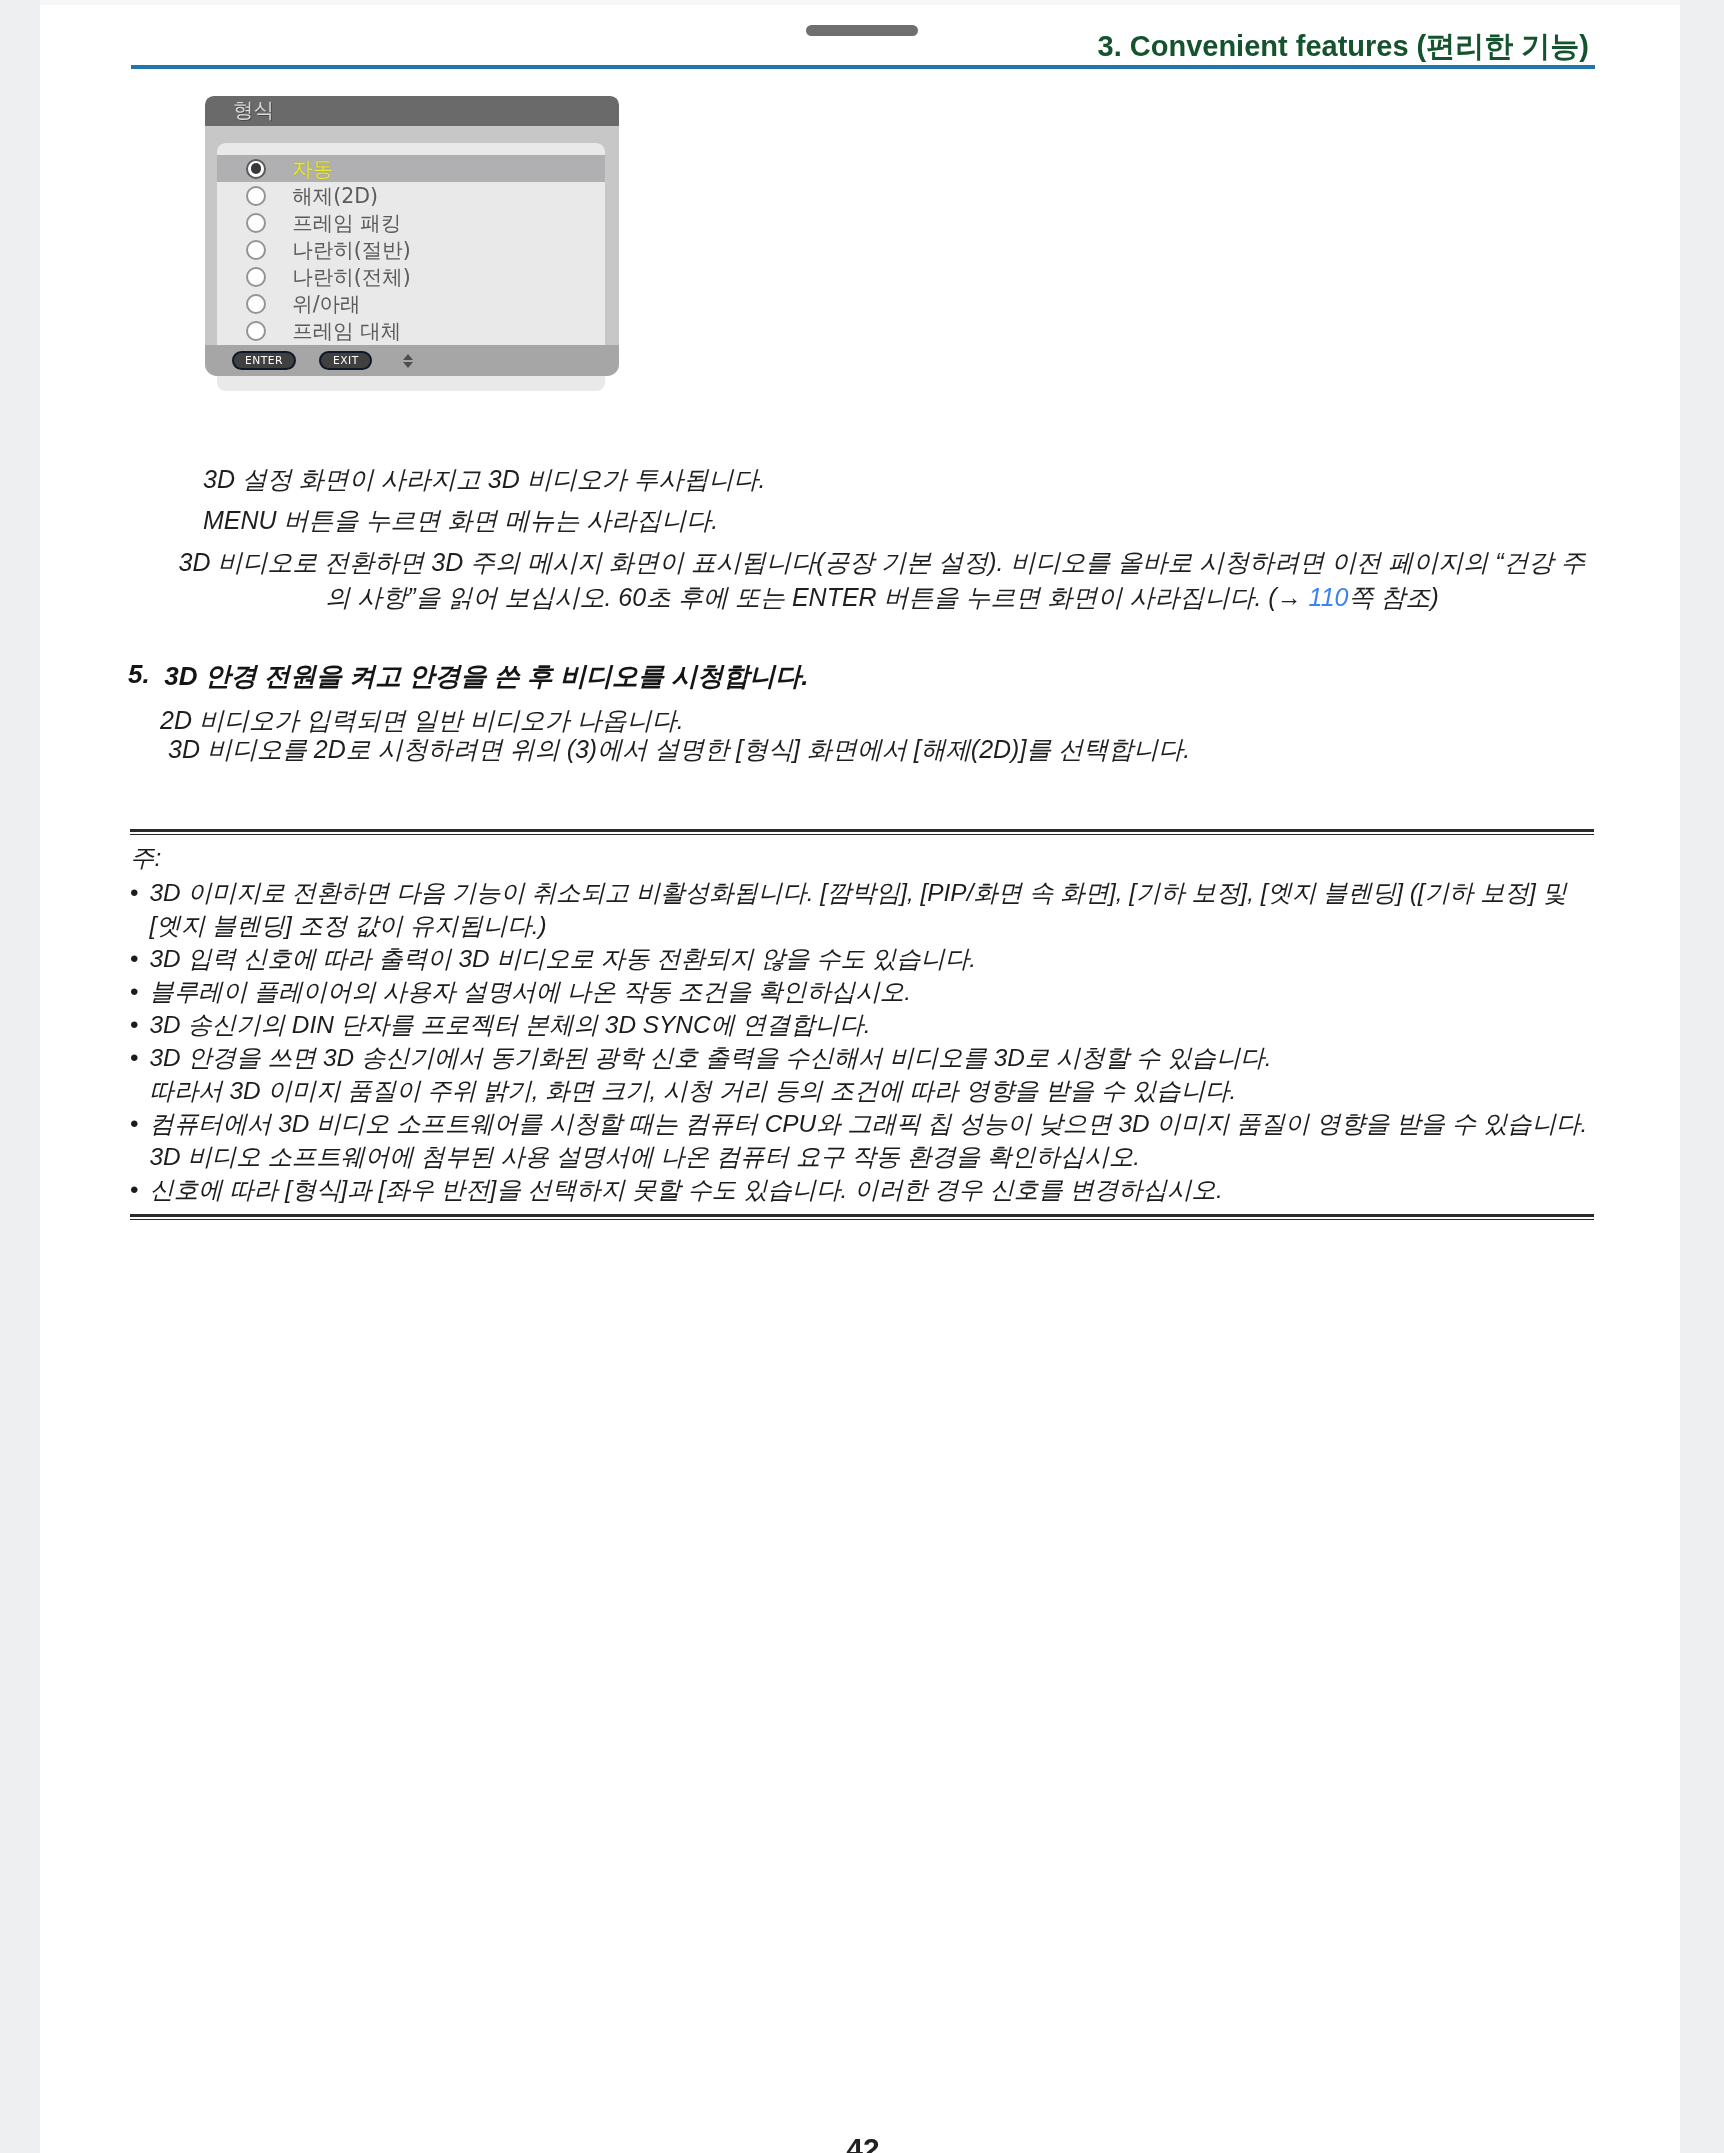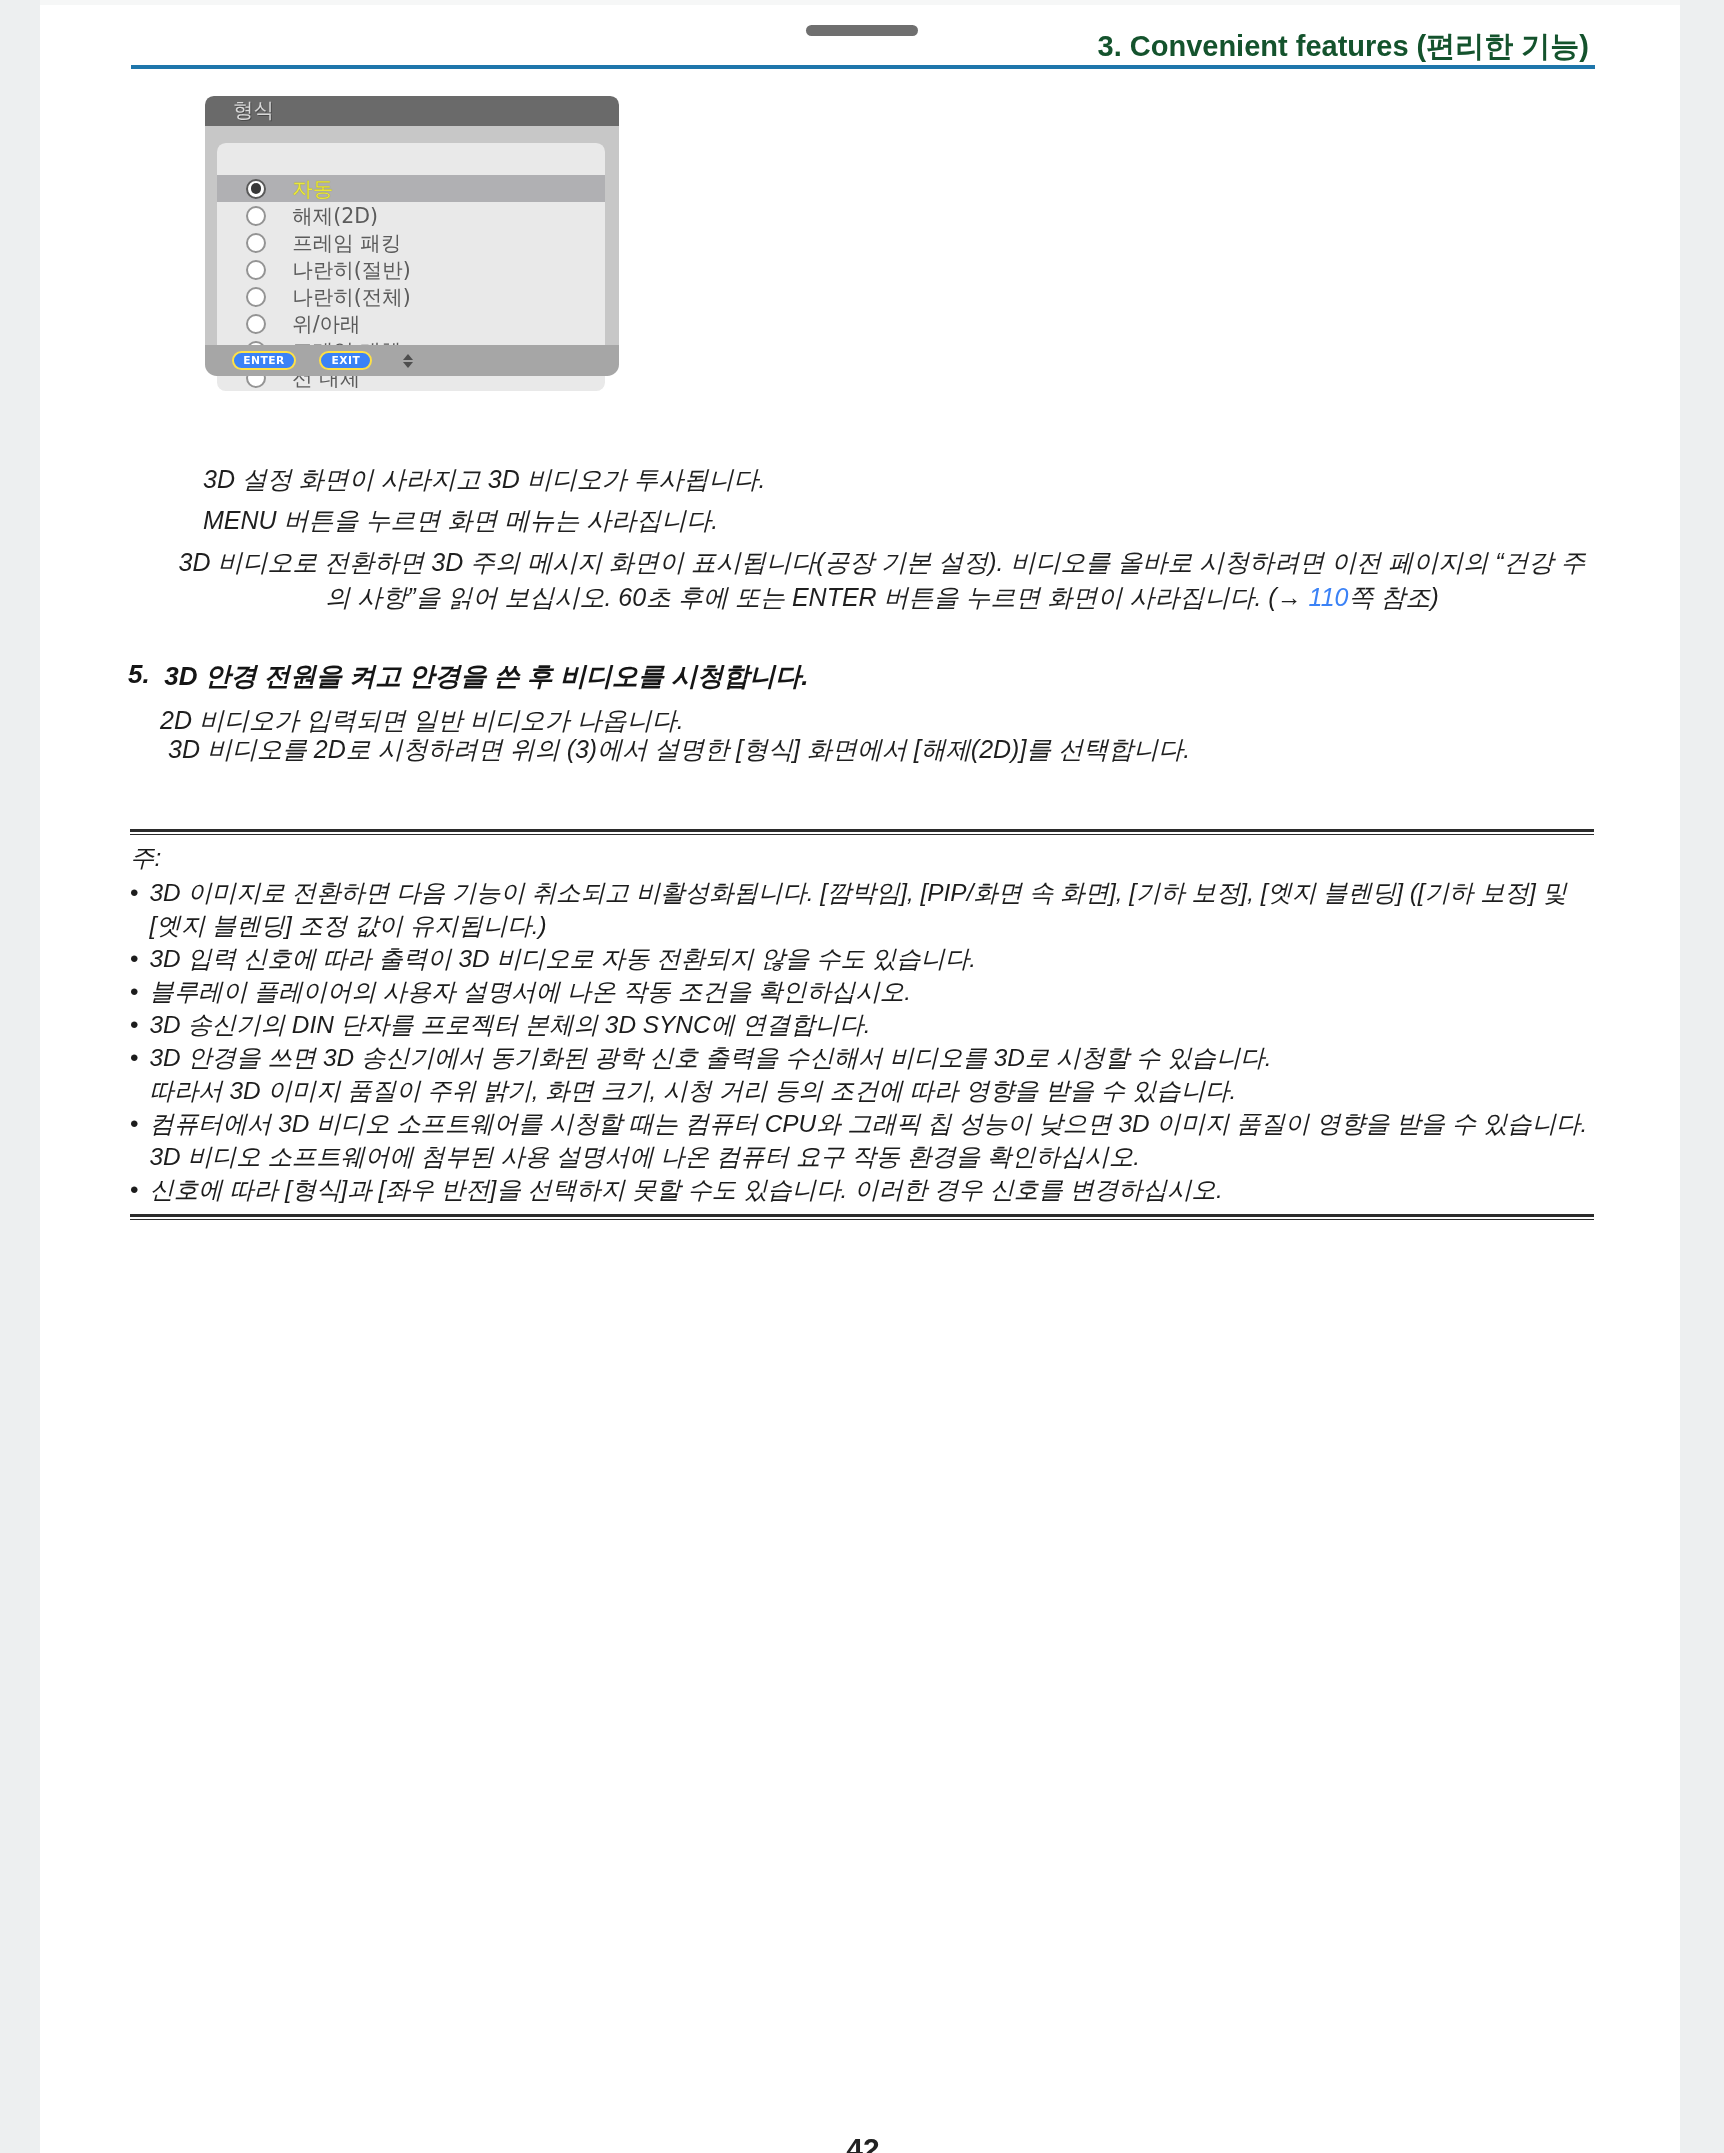--- a/index.html
+++ b/index.html
@@ -22,33 +22,33 @@
   
   .menu { position:absolute; left:205px; top:96px; width:414px; height:280px; font-style:normal; }
   .menu-titlebar { position:absolute; left:0; top:0; right:0; height:30px; background:#6a6a6a;
     border-radius:8.8px 8.8px 0 0; }
   .menu-title { display:block; padding-left:28px; line-height:29px; font-size:20.5px; color:#d9d9d9;
     font-family:"DejaVu Sans", sans-serif; text-shadow:1px 1px 0 #4a4a4a; }
   .menu-body { position:absolute; left:0; right:0; top:30px; bottom:31px; background:#c7c7c7; }
   .menu-panel { position:absolute; left:11.7px; top:16.6px; width:388px; height:248px;
     background:#e9e9e9; border-radius:8.8px; overflow:hidden; padding-top:12.7px; }
   .opt-row { height:27px; display:flex; align-items:center; }
-  .opt-row.selected { background:#b0b0b3;margin-top:20px; }
+  .opt-row.selected { background:#b0b0b3; }
   .radio { width:20.5px; height:20.5px; margin-left:29px; border-radius:50%;
     background:#ffffff; border:2px solid #949494; position:relative; flex:0 0 auto; }
   .opt-row.selected .radio { border-color:#5a5a5a; }
   .radio .dot { position:absolute; left:2.9px; top:2.9px; width:10.7px; height:10.7px; border-radius:50%;
     background:#383838; }
   .opt-label { margin-left:26px; font-size:20.5px; color:#5b5b5b;
     font-family:"DejaVu Sans", sans-serif; }
   .opt-row.selected .opt-label { color:#e9e73a; text-shadow:0 0 1px #8a8a20; }
   .menu-bottombar { position:absolute; left:0; right:0; bottom:0; height:31px; background:#a6a6a6;
     border-radius:0 0 11.7px 11.7px; display:flex; align-items:center; }
-  .pill { height:18.5px; border-radius:9.8px; background:#3b82f6; border:2px solid #fde047;
-    color:#ffffff; font-size:10.7px; font-weight:700; letter-spacing:0.5px;
+  .pill { height:18.5px; border-radius:9.8px; background:#404040; border:2px solid #0f172a;
+    color:#ffffff; font-size:10.7px; font-weight:400; letter-spacing:0.5px;
     font-family:"DejaVu Sans", sans-serif; display:flex; align-items:center; justify-content:center; }
   .pill.enter { width:64px; margin-left:27px; }
   .pill.exit  { width:53px; margin-left:23.4px; }
   .updown { margin-left:31px; display:flex; flex-direction:column; align-items:center; }
   .tri-up { width:0; height:0; border-left:5.9px solid transparent; border-right:5.9px solid transparent;
     border-bottom:6.8px solid #4e4e4e; }
   .tri-down { width:0; height:0; margin-top:2px; border-left:5.9px solid transparent;
     border-right:5.9px solid transparent; border-top:6.8px solid #4e4e4e; }
 
   

